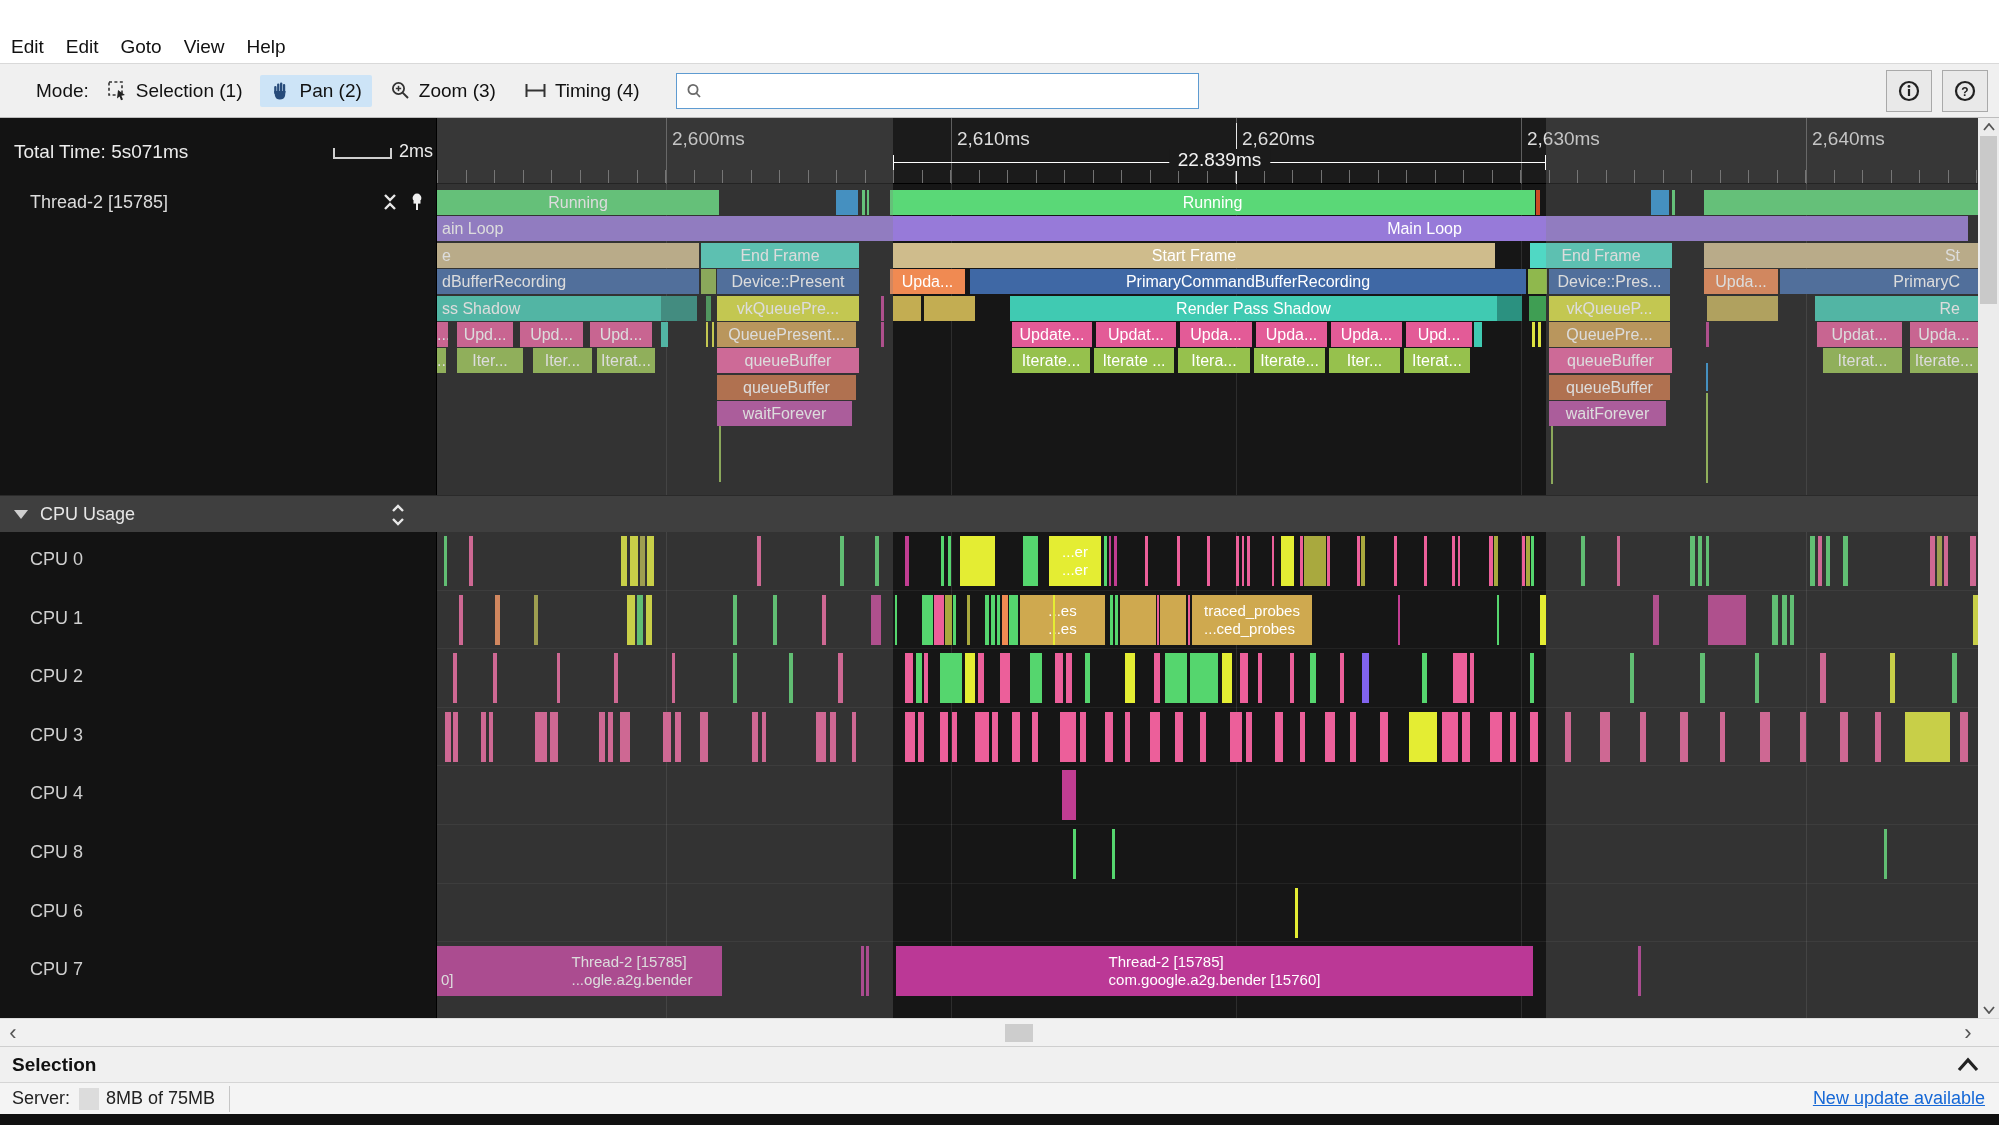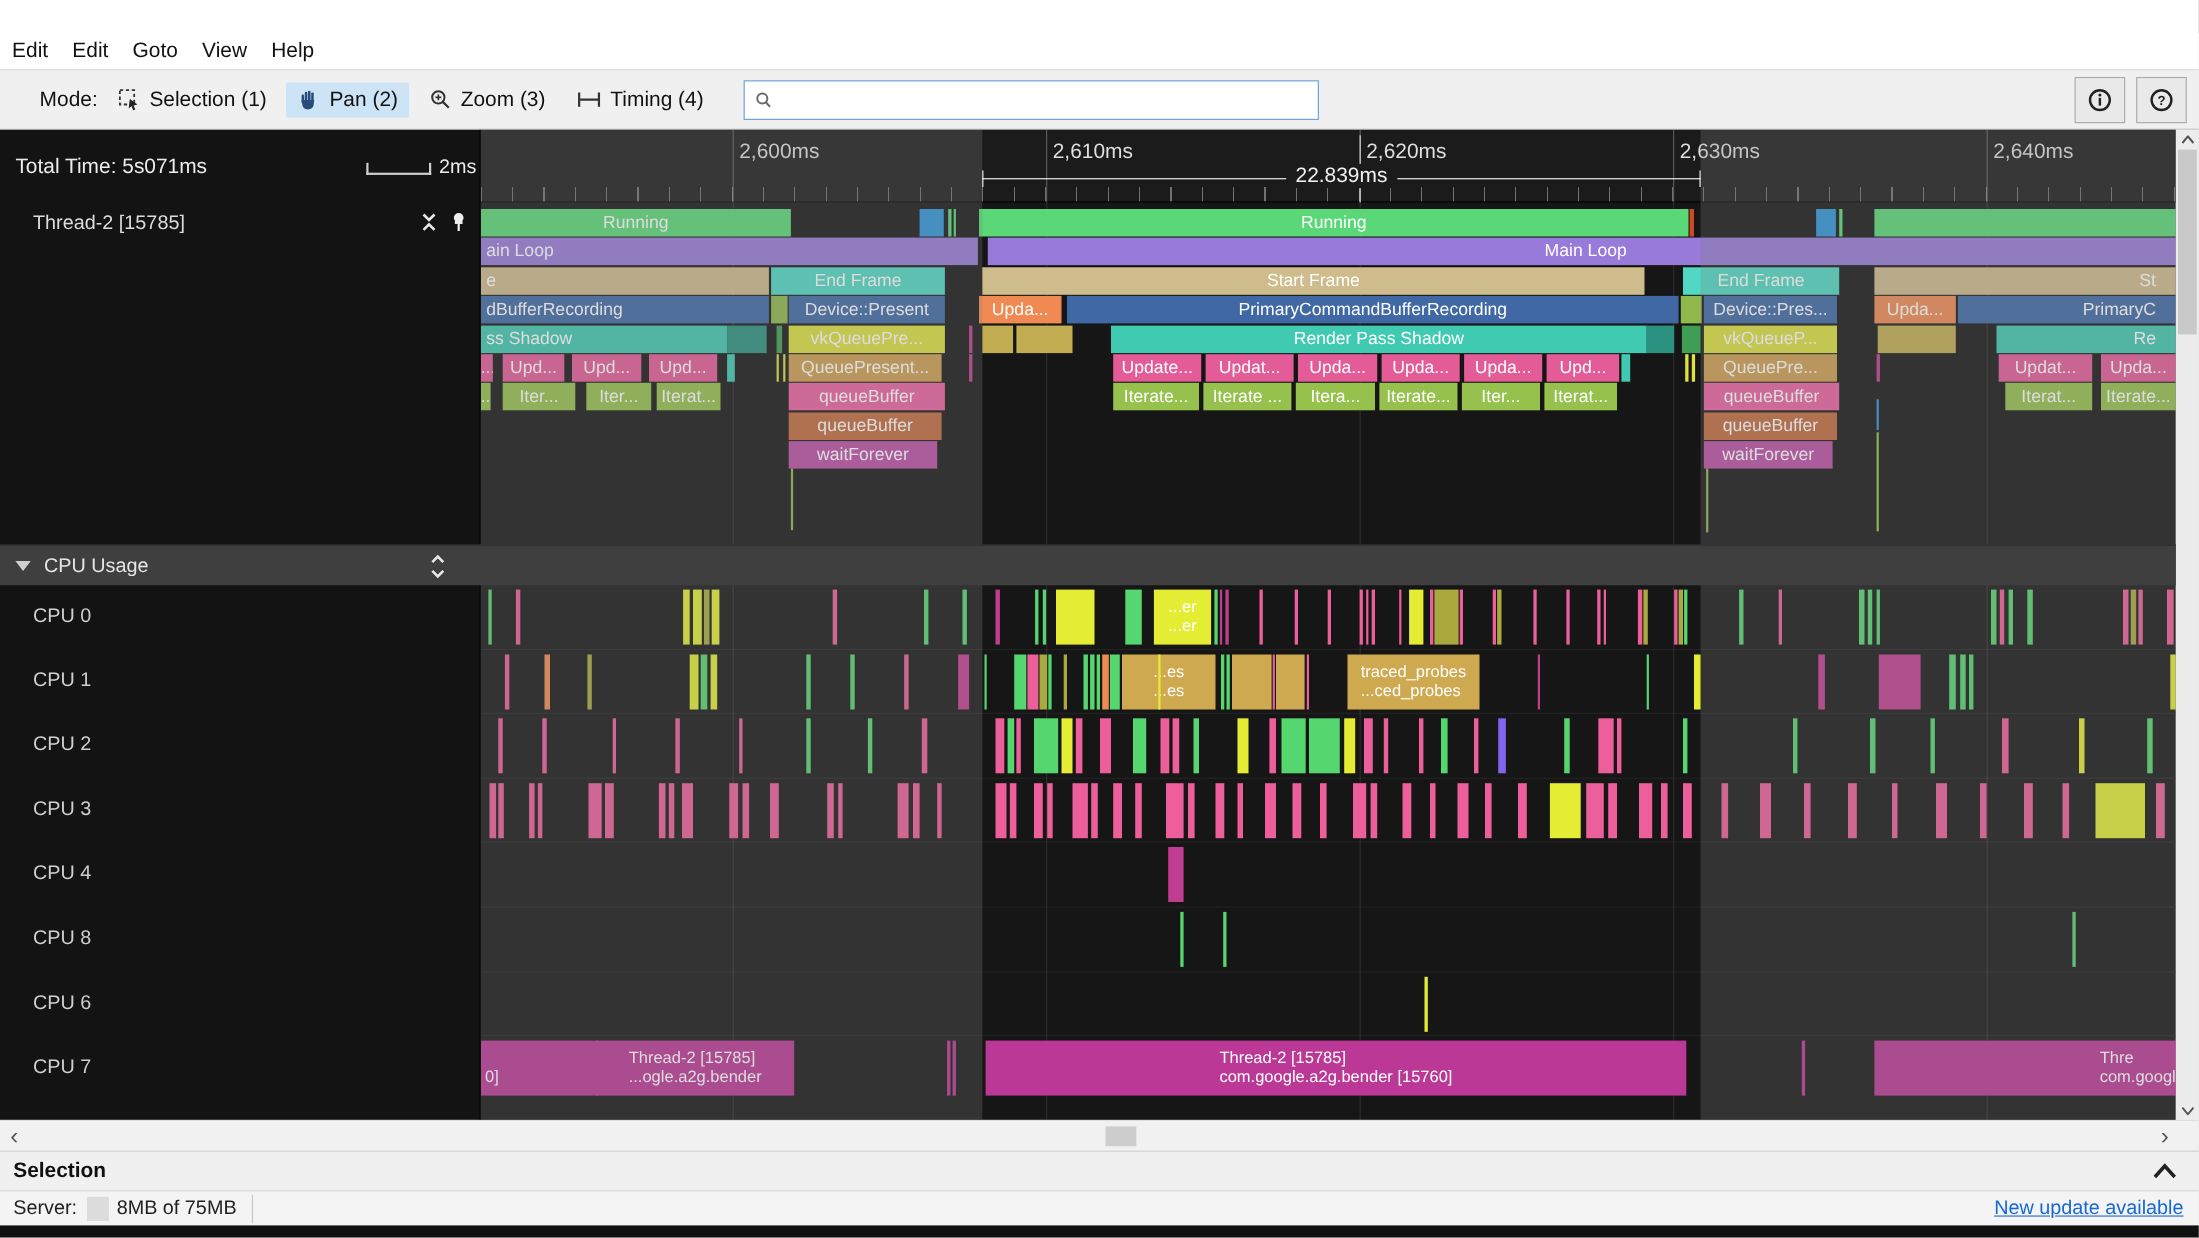--- a/index.html
+++ b/index.html
@@ -227,21 +227,21 @@
       <div class="span" style="left: 0px; width: 282px; top: 72px; background: rgb(90, 216, 119);">Running</div>
       <div class="span" style="left: 399px; width: 22px; top: 72px; background: rgb(46, 150, 216);"></div>
       <div class="span" style="left: 425px; width: 3px; top: 72px; background: rgb(90, 216, 119);"></div>
       <div class="span" style="left: 430px; width: 2px; top: 72px; background: rgb(90, 216, 119);"></div>
       <div class="span" style="left: 453px; width: 645px; top: 72px; background: rgb(90, 216, 119);">Running</div>
       <div class="span" style="left: 1099px; width: 4px; top: 72px; background: rgb(204, 74, 34);"></div>
       <div class="span" style="left: 1214px; width: 18px; top: 72px; background: rgb(46, 150, 216);"></div>
       <div class="span" style="left: 1235px; width: 3px; top: 72px; background: rgb(90, 216, 119);"></div>
       <div class="span" style="left: 1267px; width: 274px; top: 72px; background: rgb(90, 216, 119);"></div>
       <div class="span l" style="left: 0px; width: 452px; top: 98.4px; background: rgb(151, 122, 217);">ain Loop</div>
-      <div class="span" style="left: 461px; width: 1087px; top: 98.4px; background: rgb(151, 122, 217);">Main Loop</div>
+      <div class="span" style="left: 444px; width: 1087px; top: 98.4px; background: rgb(151, 122, 217);">Main Loop</div>
       <div class="span l" style="left: 0px; width: 262px; top: 124.8px; background: rgb(207, 188, 140);">e</div>
       <div class="span" style="left: 264px; width: 158px; top: 124.8px; background: rgb(80, 216, 196);">End Frame</div>
       <div class="span" style="left: 456px; width: 602px; top: 124.8px; background: rgb(207, 188, 140);">Start Frame</div>
       <div class="span" style="left: 1093px; width: 142px; top: 124.8px; background: rgb(80, 216, 196);">End Frame</div>
       <div class="span r" style="left: 1267px; width: 274px; top: 124.8px; background: rgb(207, 188, 140);">St</div>
       <div class="span l" style="left: 0px; width: 262px; top: 151.2px; background: rgb(63, 104, 165);">dBufferRecording</div>
       <div class="span" style="left: 264px; width: 15px; top: 151.2px; background: rgb(143, 184, 77);"></div>
       <div class="span" style="left: 280px; width: 142px; top: 151.2px; background: rgb(63, 104, 165);">Device::Present</div>
       <div class="span" style="left: 453px; width: 75px; top: 151.2px; background: rgb(240, 138, 82);">Upda...</div>
       <div class="span" style="left: 533px; width: 556px; top: 151.2px; background: rgb(63, 104, 165);">PrimaryCommandBufferRecording</div>
@@ -386,21 +386,21 @@
         <div class="slice" style="left: 572px; width: 9px; background: rgb(85, 214, 110);"></div>
         <div class="slice" style="left: 583px; width: 85px; background: rgb(207, 169, 79);">...es
 ...es</div>
         <div class="slice" style="left: 616px; width: 2px; background: rgb(228, 237, 51);"></div>
         <div class="slice" style="left: 673px; width: 3px; background: rgb(85, 214, 110);"></div>
         <div class="slice" style="left: 678px; width: 3px; background: rgb(85, 214, 110);"></div>
         <div class="slice" style="left: 683px; width: 36px; background: rgb(207, 169, 79);"></div>
         <div class="slice" style="left: 720px; width: 2px; background: rgb(236, 95, 154);"></div>
         <div class="slice" style="left: 723px; width: 26px; background: rgb(207, 169, 79);"></div>
         <div class="slice" style="left: 751px; width: 2px; background: rgb(236, 95, 154);"></div>
-        <div class="slice" style="left: 788px; width: 120px; background: rgb(207, 169, 79);">traced_probes
+        <div class="slice" style="left: 755px; width: 120px; background: rgb(207, 169, 79);">traced_probes
 ...ced_probes</div>
         <div class="slice" style="left: 961px; width: 2px; background: rgb(193, 61, 146);"></div>
         <div class="slice" style="left: 1060px; width: 2px; background: rgb(85, 214, 110);"></div>
         <div class="slice" style="left: 1103px; width: 6px; background: rgb(228, 237, 51);"></div>
         <div class="slice" style="left: 1216px; width: 6px; background: rgb(193, 61, 146);"></div>
         <div class="slice" style="left: 1271px; width: 38px; background: rgb(193, 61, 146);"></div>
         <div class="slice" style="left: 1335px; width: 6px; background: rgb(85, 214, 110);"></div>
         <div class="slice" style="left: 1345px; width: 5px; background: rgb(85, 214, 110);"></div>
         <div class="slice" style="left: 1353px; width: 4px; background: rgb(85, 214, 110);"></div>
         <div class="slice" style="left: 1536px; width: 5px; background: rgb(228, 237, 51);"></div>
@@ -519,22 +519,20 @@
       <div class="cpu-row" style="top: 823.2px;">
         <div class="slice l" style="left: 0px; width: 103px; background: rgb(187, 56, 150);">
 0]</div>
         <div class="slice" style="left: 105px; width: 180px; background: rgb(187, 56, 150);">Thread-2 [15785]
 ...ogle.a2g.bender</div>
         <div class="slice" style="left: 424px; width: 3px; background: rgb(187, 56, 150);"></div>
         <div class="slice" style="left: 429px; width: 3px; background: rgb(187, 56, 150);"></div>
         <div class="slice" style="left: 459px; width: 637px; background: rgb(187, 56, 150);">Thread-2 [15785]
 com.google.a2g.bender [15760]</div>
         <div class="slice" style="left: 1201px; width: 3px; background: rgb(187, 56, 150);"></div>
-        <div class="slice r" style="left: 1267px; width: 274px; background: rgb(187, 56, 150);">Thre
-com.googl</div>
       </div>
       <div class="dim" style="left: 0px; width: 456px;"></div>
       <div class="dim" style="left: 1109px; width: 432px;"></div>
       <div class="measure-line" style="left: 456px; width: 653px;">
         <div class="measure-end" style="left: 0px;"></div>
         <div class="measure-end" style="right: 0px;"></div>
         <div class="measure-label">22.839ms</div>
       </div>
     </div>
 

